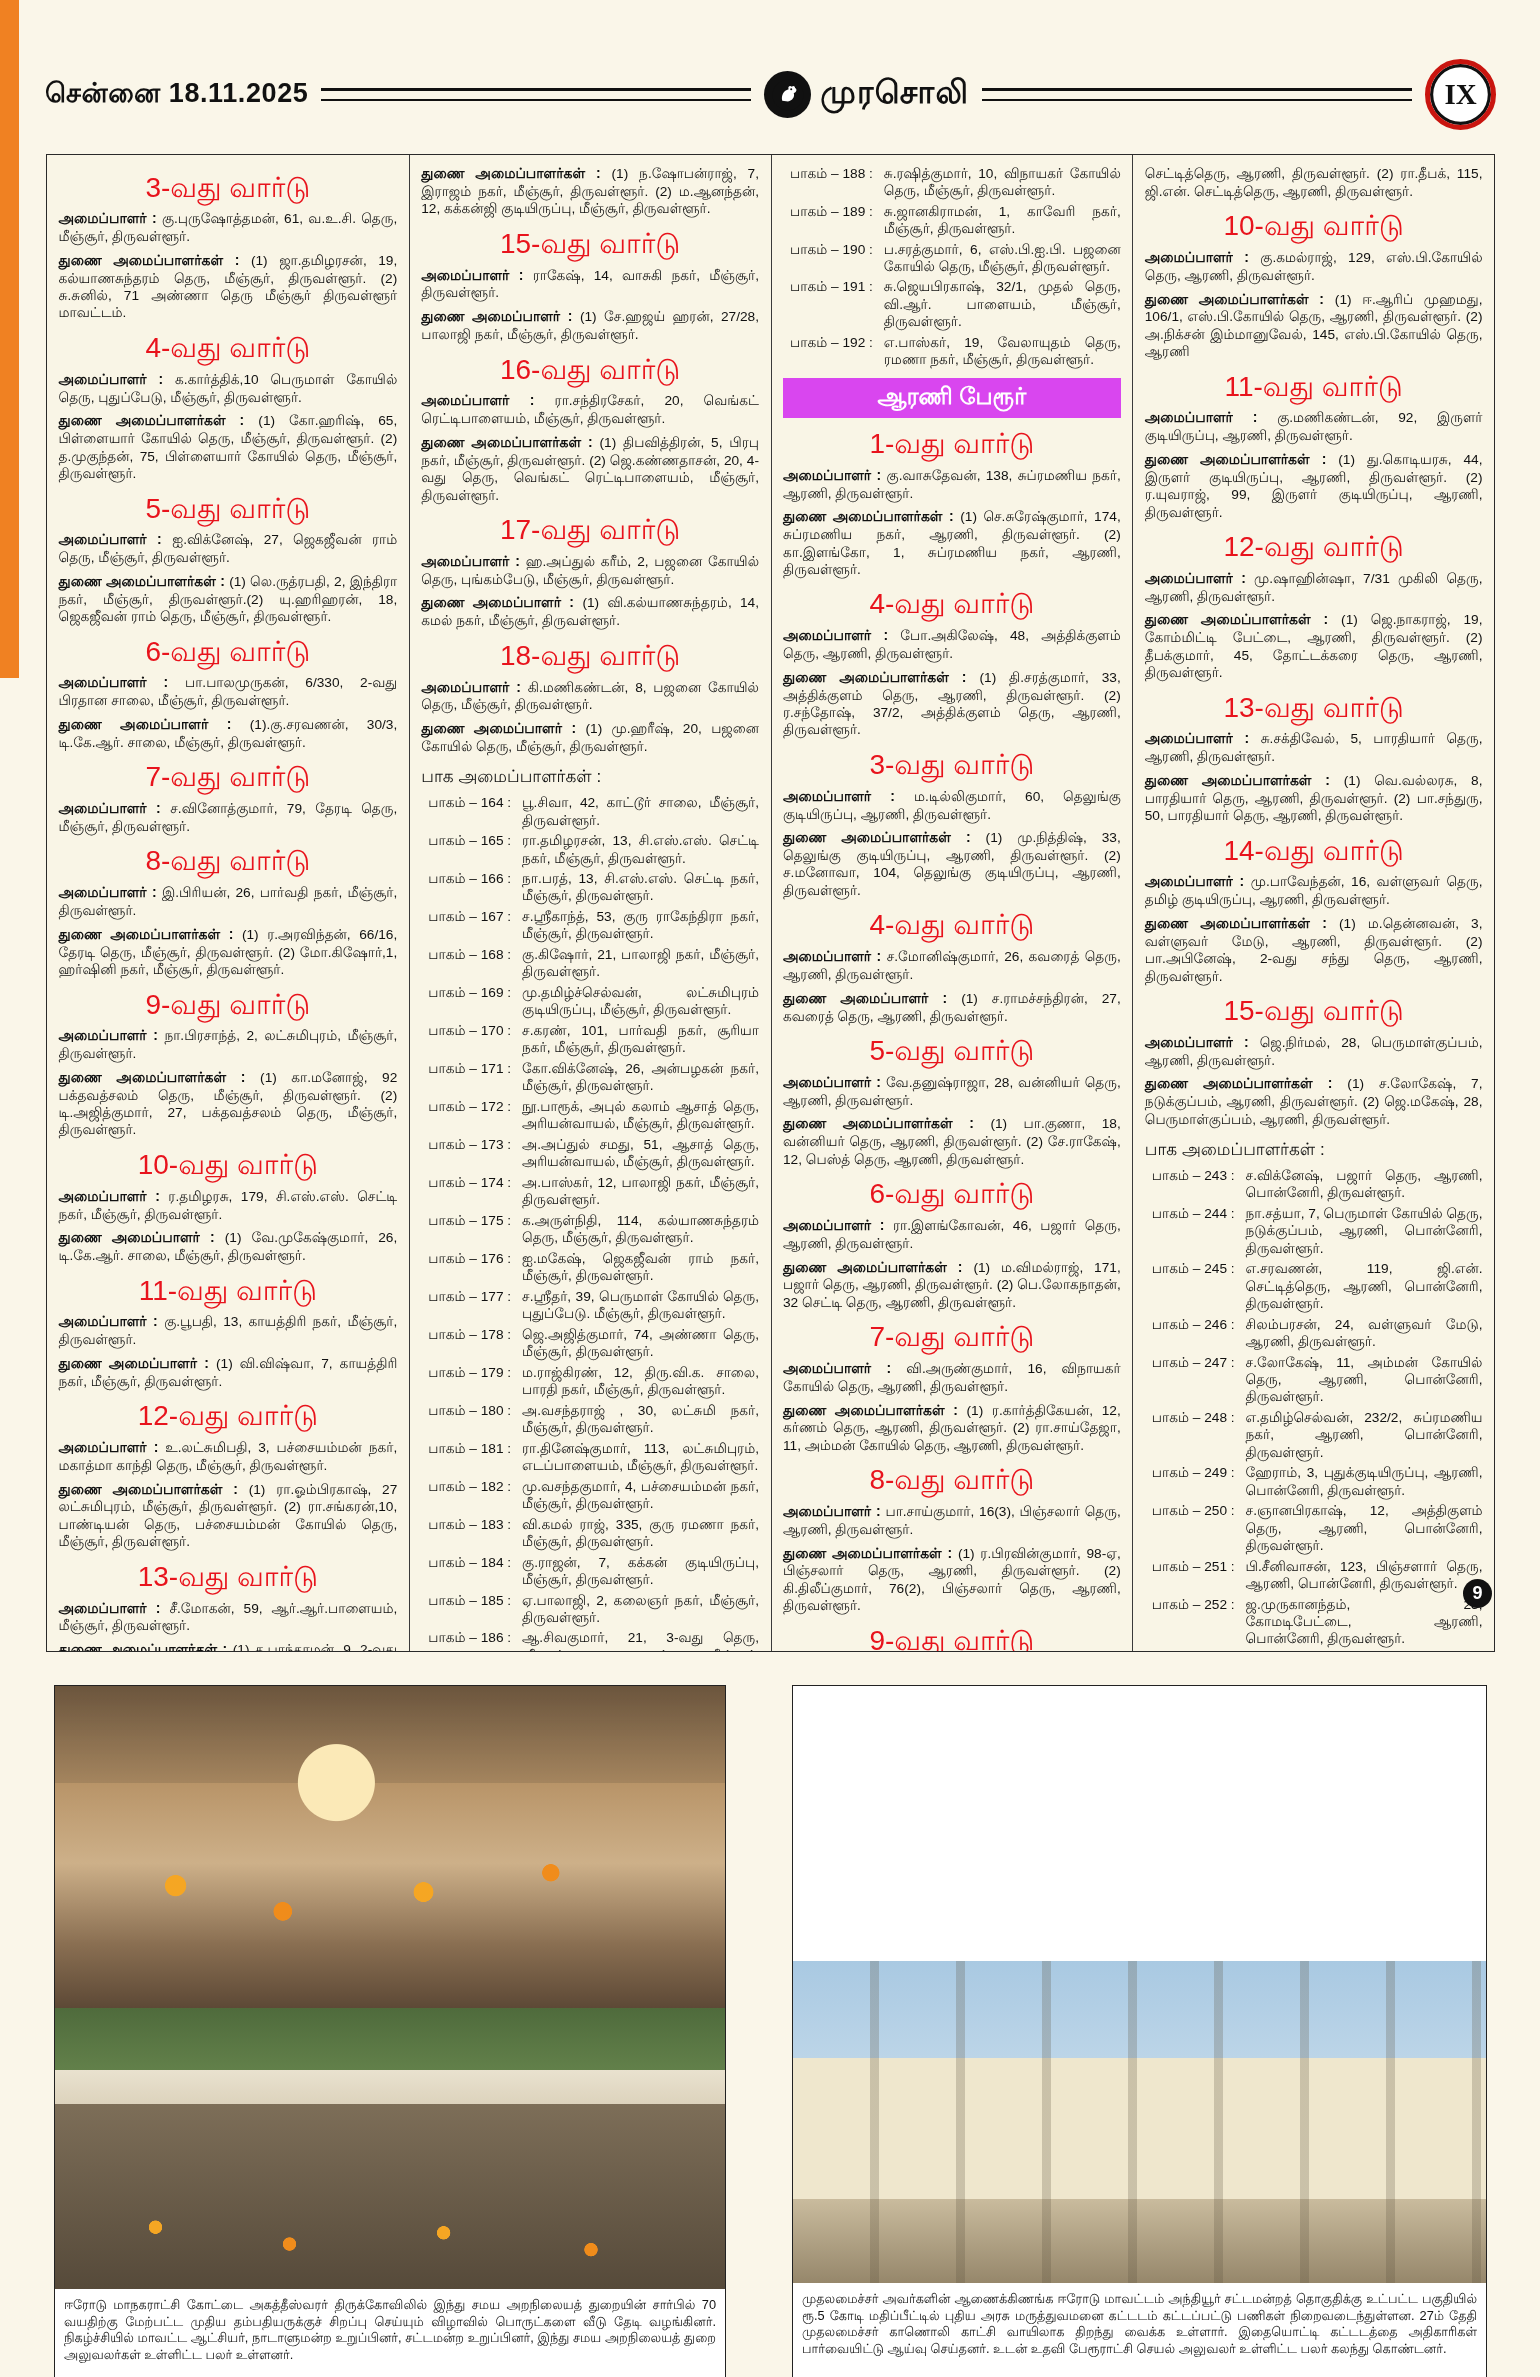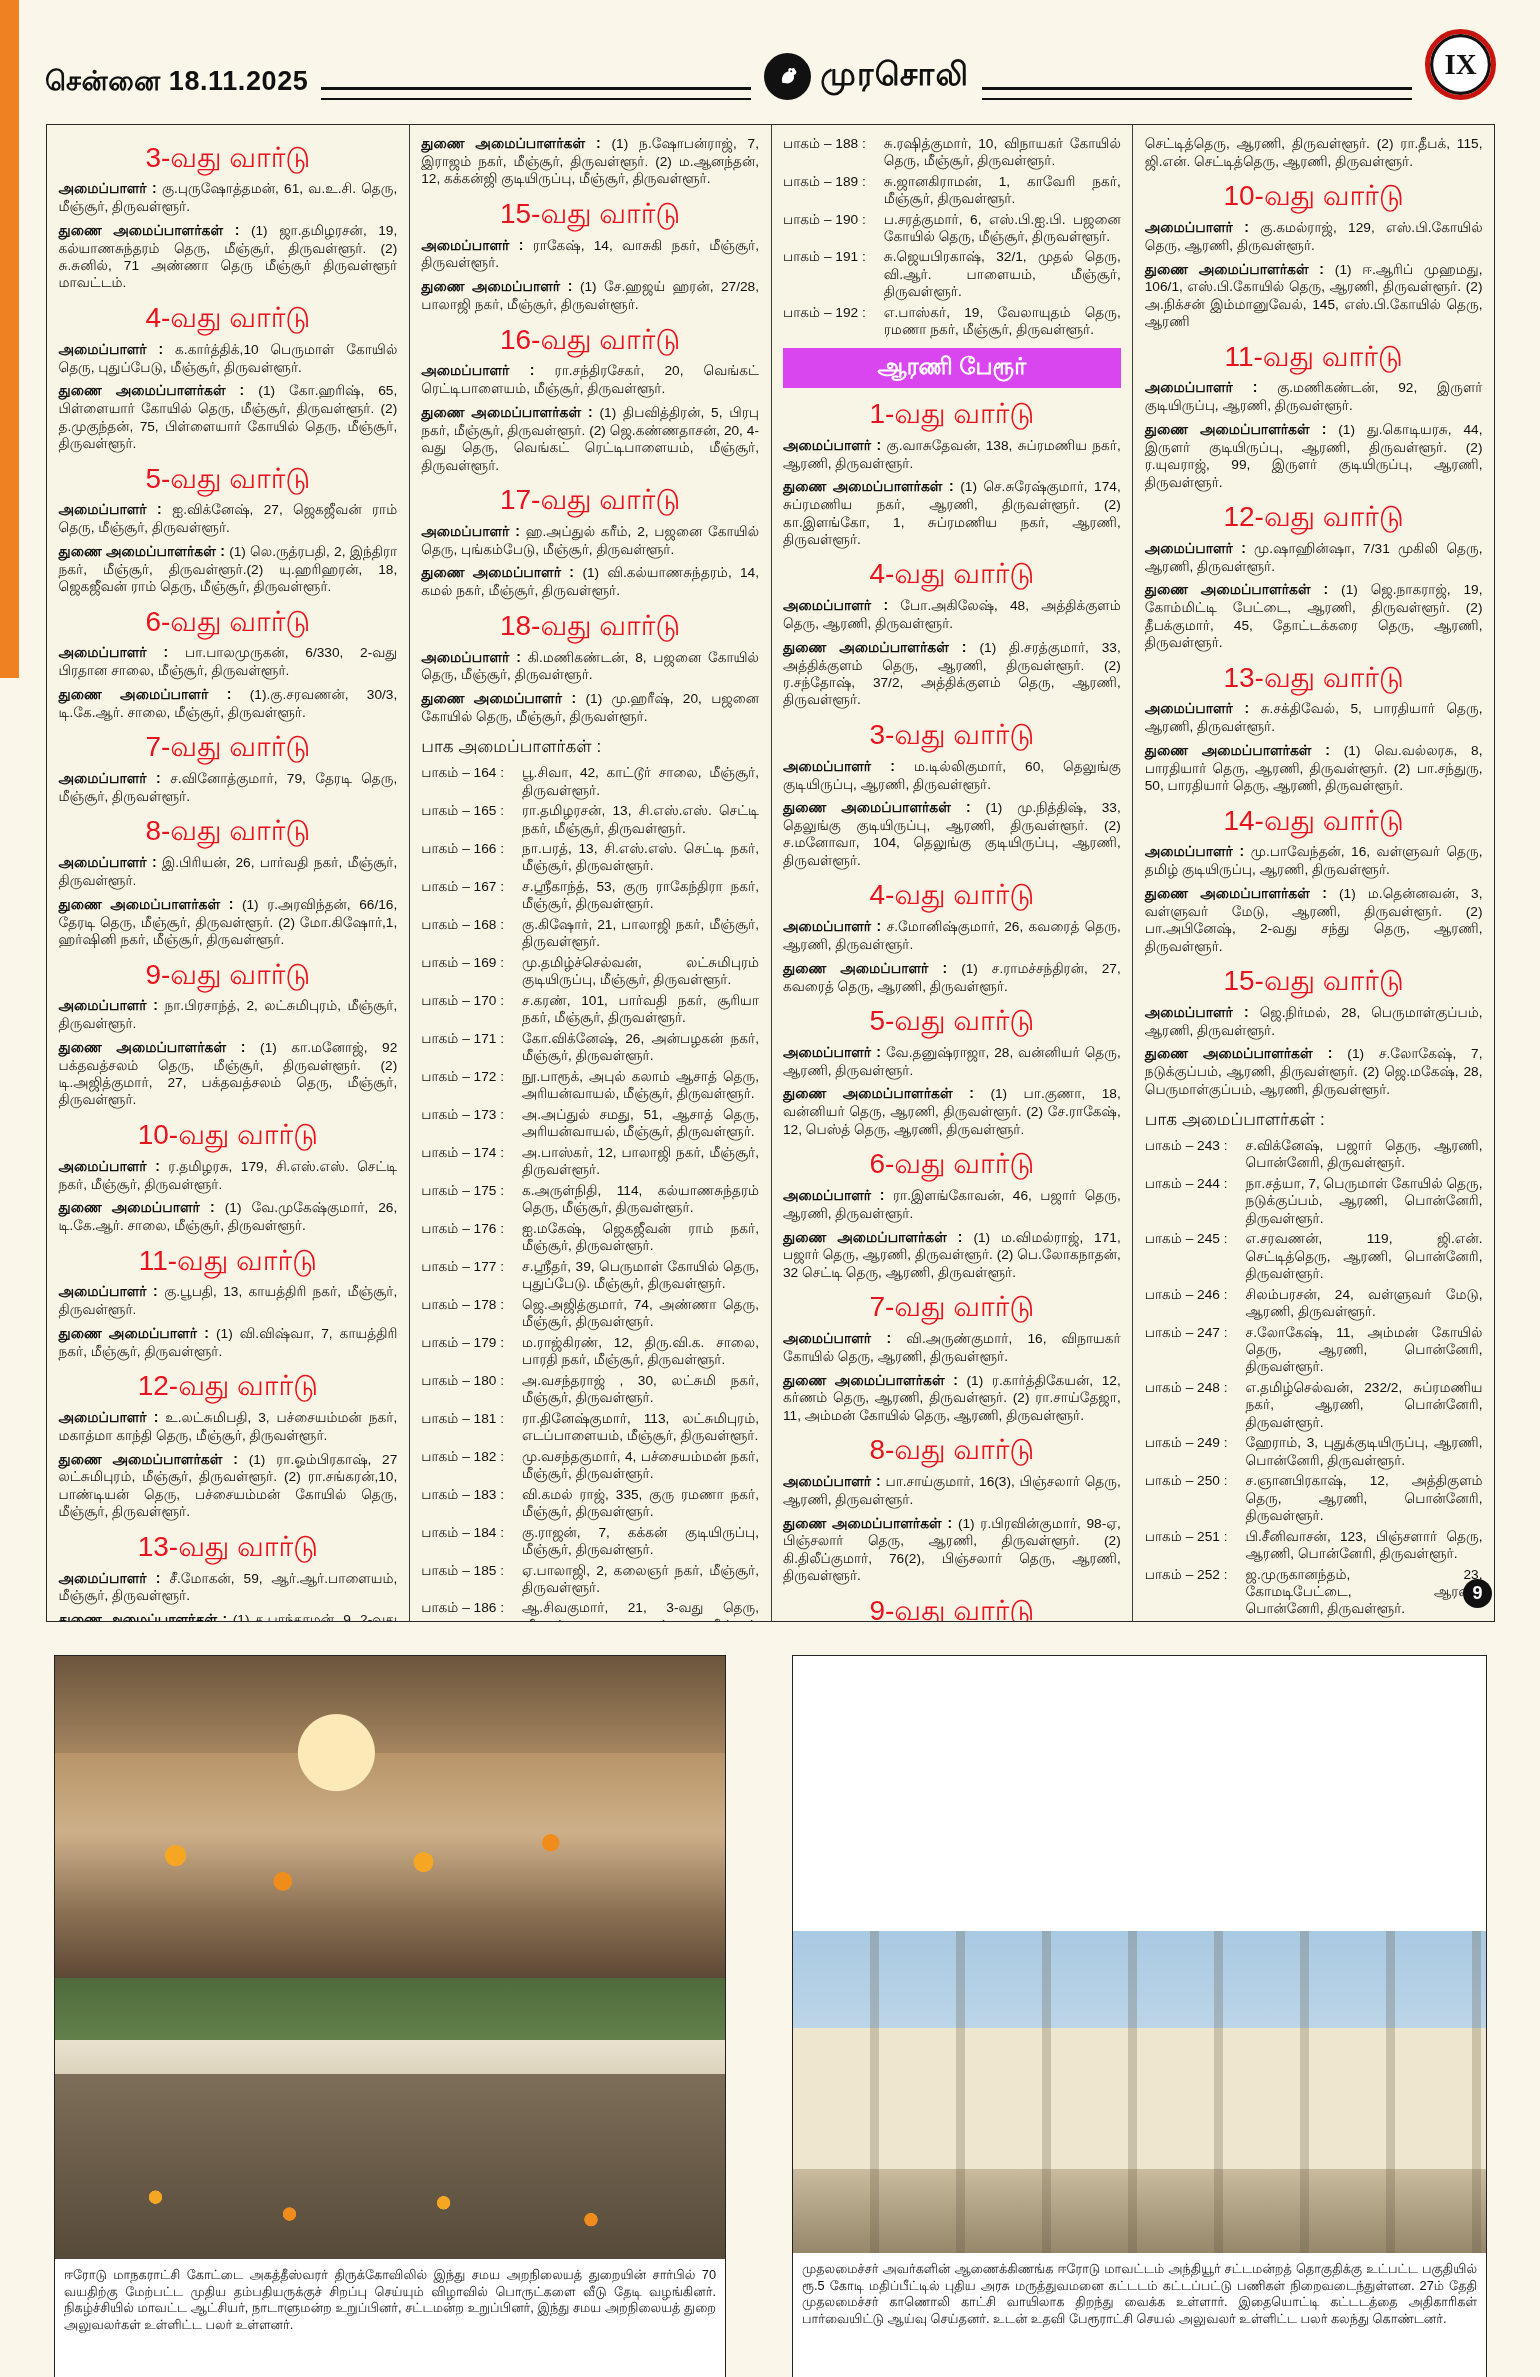--- a/index.html
+++ b/index.html
@@ -1,36 +1,36 @@
 <!DOCTYPE html>
 <html style="font-size:10.2px"><head>
 <meta charset="utf-8">
 <style>
   html,body{margin:0;padding:0;}
   body{width:1541px;height:2377px;background:#faf6e9;font-family:"Liberation Sans",sans-serif;color:#111;position:relative;overflow:hidden;}
   .edge-strip{position:absolute;left:0;top:0;width:19px;height:678px;background:#f08122;}
   
-  .masthead{display:flex;align-items:flex-end;gap:12.8px;margin:0 45px;padding-top:29px;}
+  .masthead{display:flex;align-items:center;gap:12.8px;margin:0 45px;padding-top:59px;}
   .mast-date{font-size:27px;font-weight:bold;letter-spacing:0.6px;white-space:nowrap;}
   .mast-rule{flex:1;height:8.3px;border-top:3.2px solid #111;border-bottom:2.6px solid #111;}
   .mast-logo{display:flex;align-items:center;gap:9px;}
   .logo-circle{width:47px;height:47px;border-radius:50%;background:#111;display:flex;align-items:center;justify-content:center;}
   .mast-title{font-size:32px;font-weight:bold;letter-spacing:1.3px;}
   .roman-badge{width:61px;height:61px;border-radius:50%;border:5.1px solid #c9150f;background:#fff;display:flex;align-items:center;justify-content:center;box-shadow:inset 0 0 0 3.2px #111;}
   .roman-badge span{font-size:29px;font-weight:bold;font-family:"Liberation Serif",serif;}
   
   .content-box{margin:24px 46px 0;border:1.3px solid #2a2a2a;background:#f9f5e6;height:1496px;display:grid;grid-template-columns:repeat(4,1fr);overflow:hidden;}
   .col{padding:6.4px 11.5px 7.7px;overflow:hidden;}
   .col + .col{border-left:1.3px solid #3a3a3a;}
   .ward-heading{color:#e8131c;font-weight:normal;font-size:28px;text-align:center;margin:10.2px 0 3.8px;}
   .section-heading{font-weight:normal;font-size:17px;text-align:left;margin:11.5px 0 6.4px;}
   .para{font-size:13.7px;line-height:1.27;text-align:justify;margin:3.8px 0 6.4px;}
   .para b{font-size:14px;}
   .part{display:flex;font-size:13.7px;line-height:1.27;margin:3.2px 0;}
-  .part .pn{flex:0 0 97px;white-space:nowrap;}
+  .part .pn{flex:0 0 97px;white-space:nowrap;text-align:center;}
   .part .px{flex:1;text-align:justify;padding-left:3.8px;}
   .red-banner{background:#d946ef;color:#fff;font-weight:bold;font-size:23px;text-align:center;padding:5.1px 0;margin:9px 0 5.1px;}
   .page-badge{position:absolute;right:49px;top:1579px;width:29px;height:29px;border-radius:50%;background:#111;color:#fff;display:flex;align-items:center;justify-content:center;font-size:18px;font-weight:bold;}
   
   .photos{display:flex;gap:66px;margin:33px 54px 0;}
   .photo-box{border:1.3px solid #222;background:#fff;display:flex;flex-direction:column;}
   .photo-box.left{width:671px;height:739px;}
   .photo-box.right{width:694px;height:739px;}
   .ph{width:100%;}
   .ph-temple{height:322px;background:

